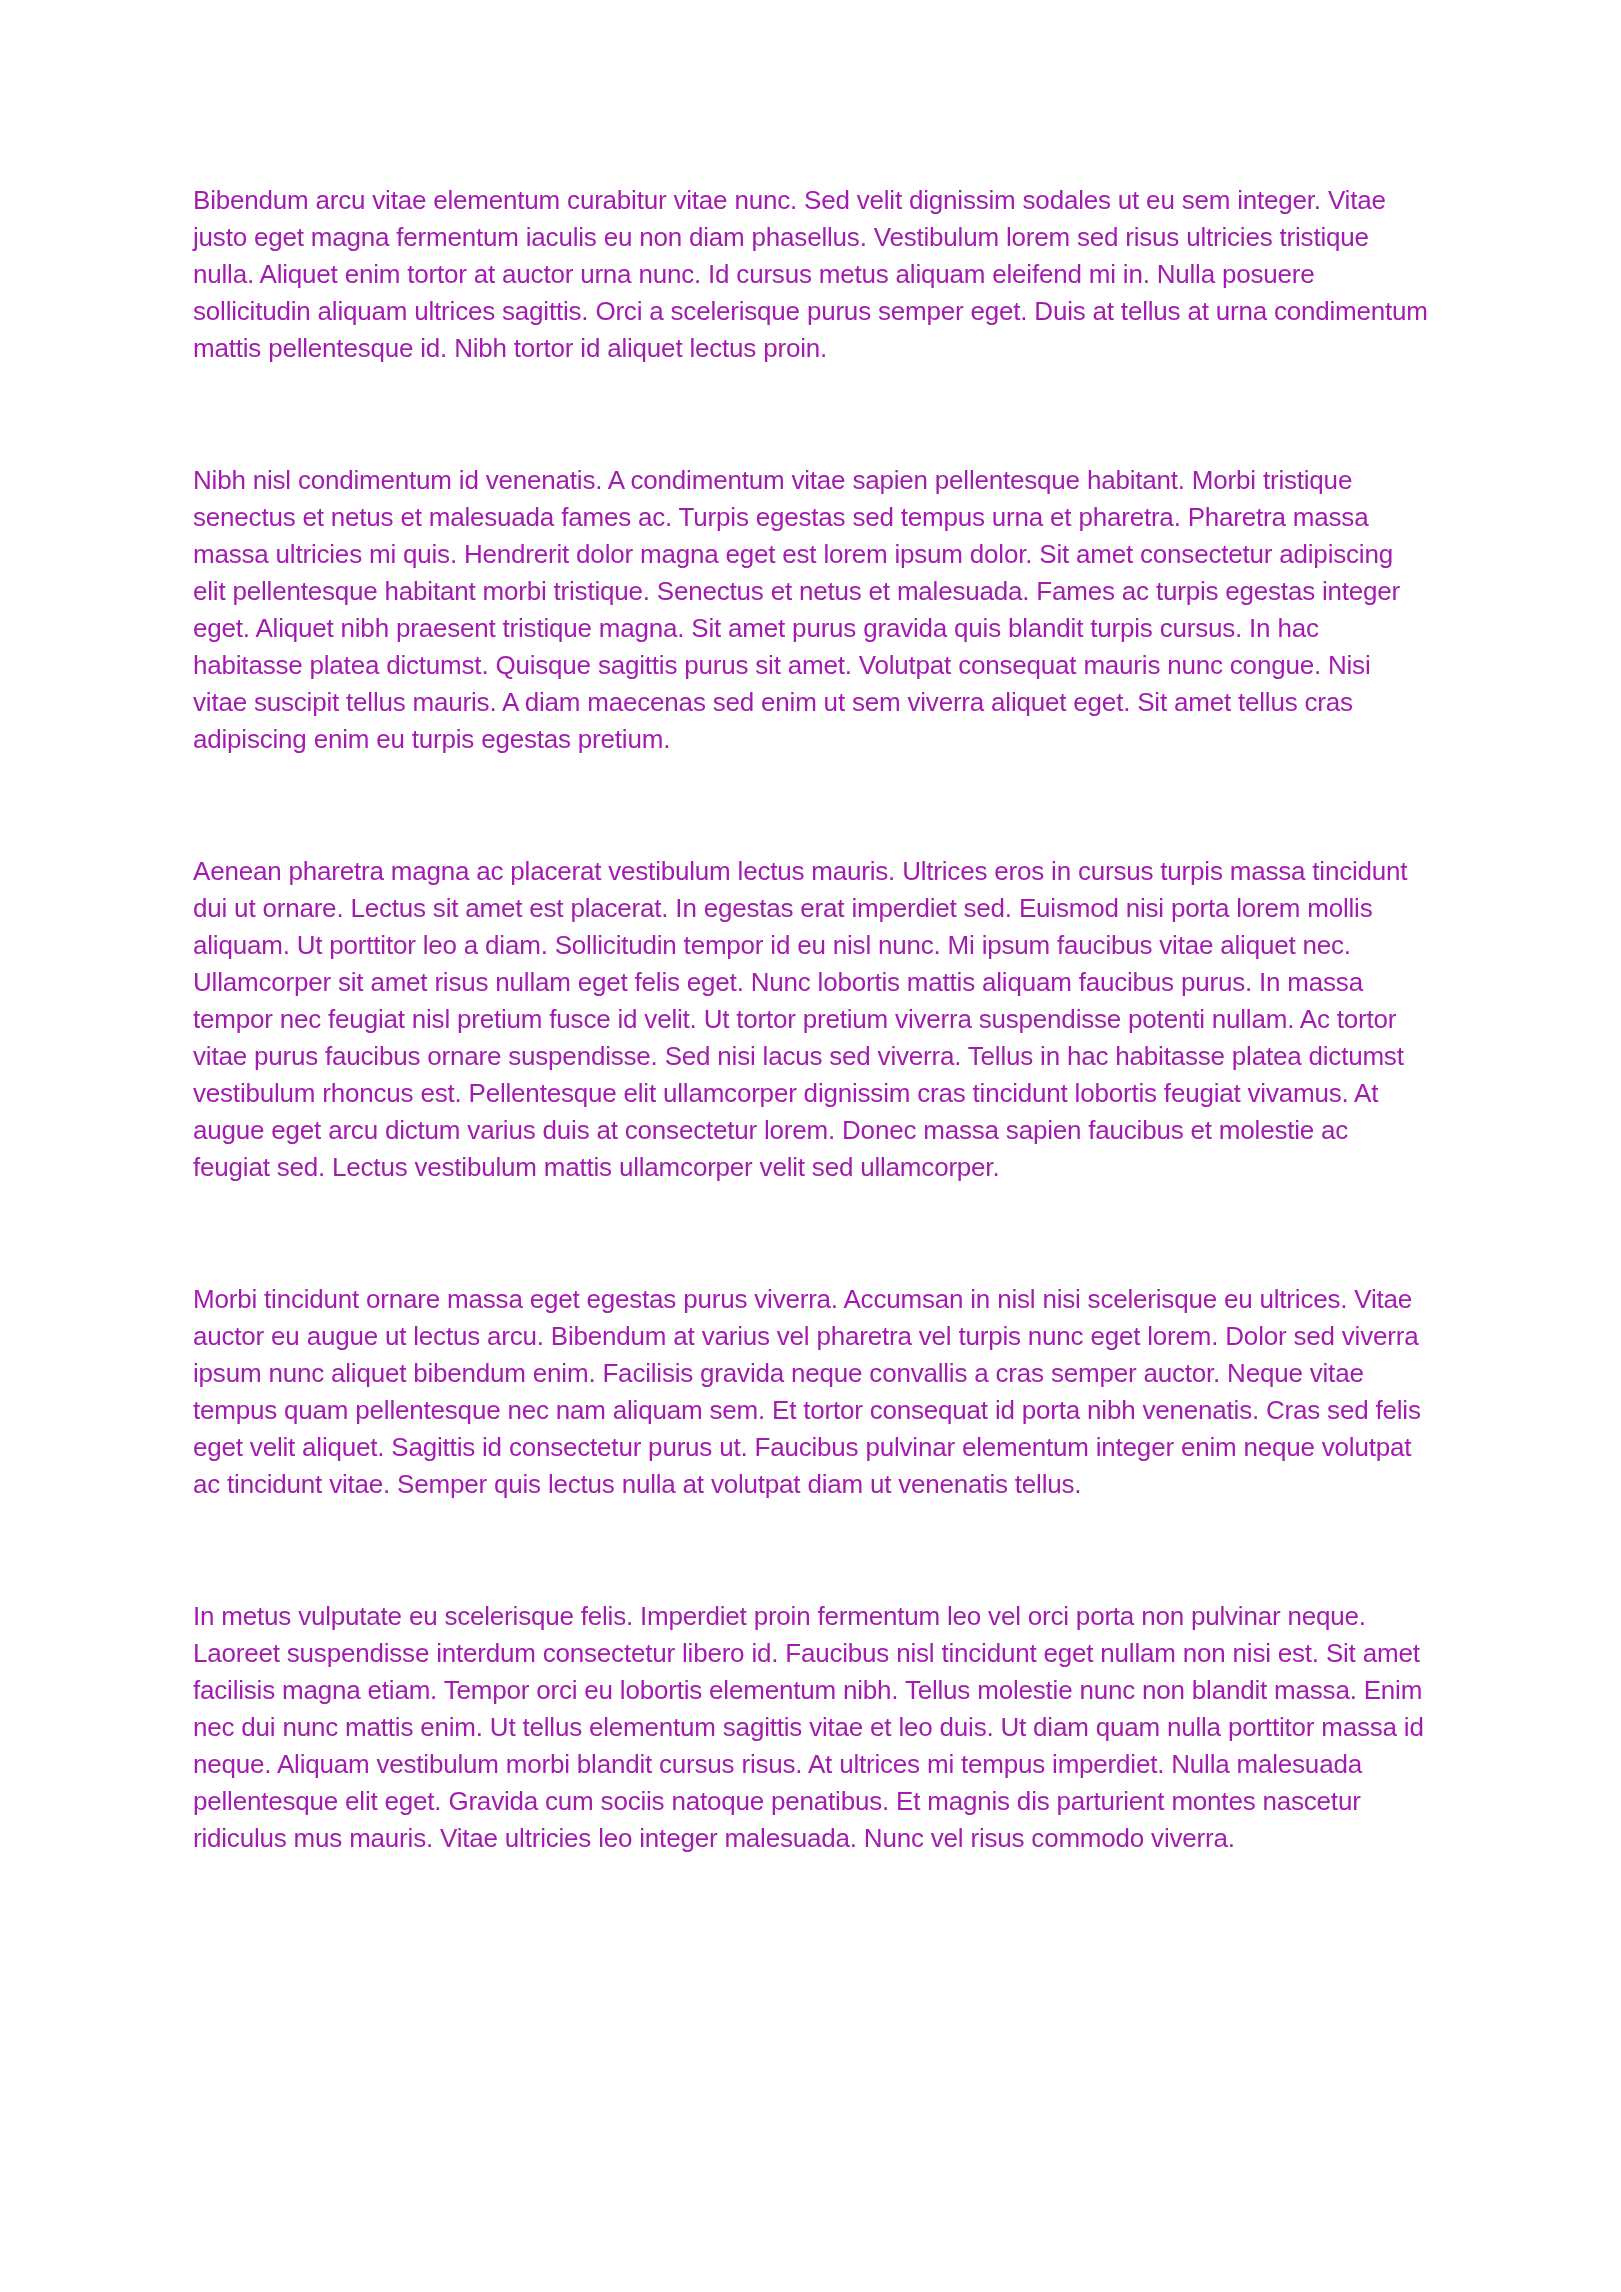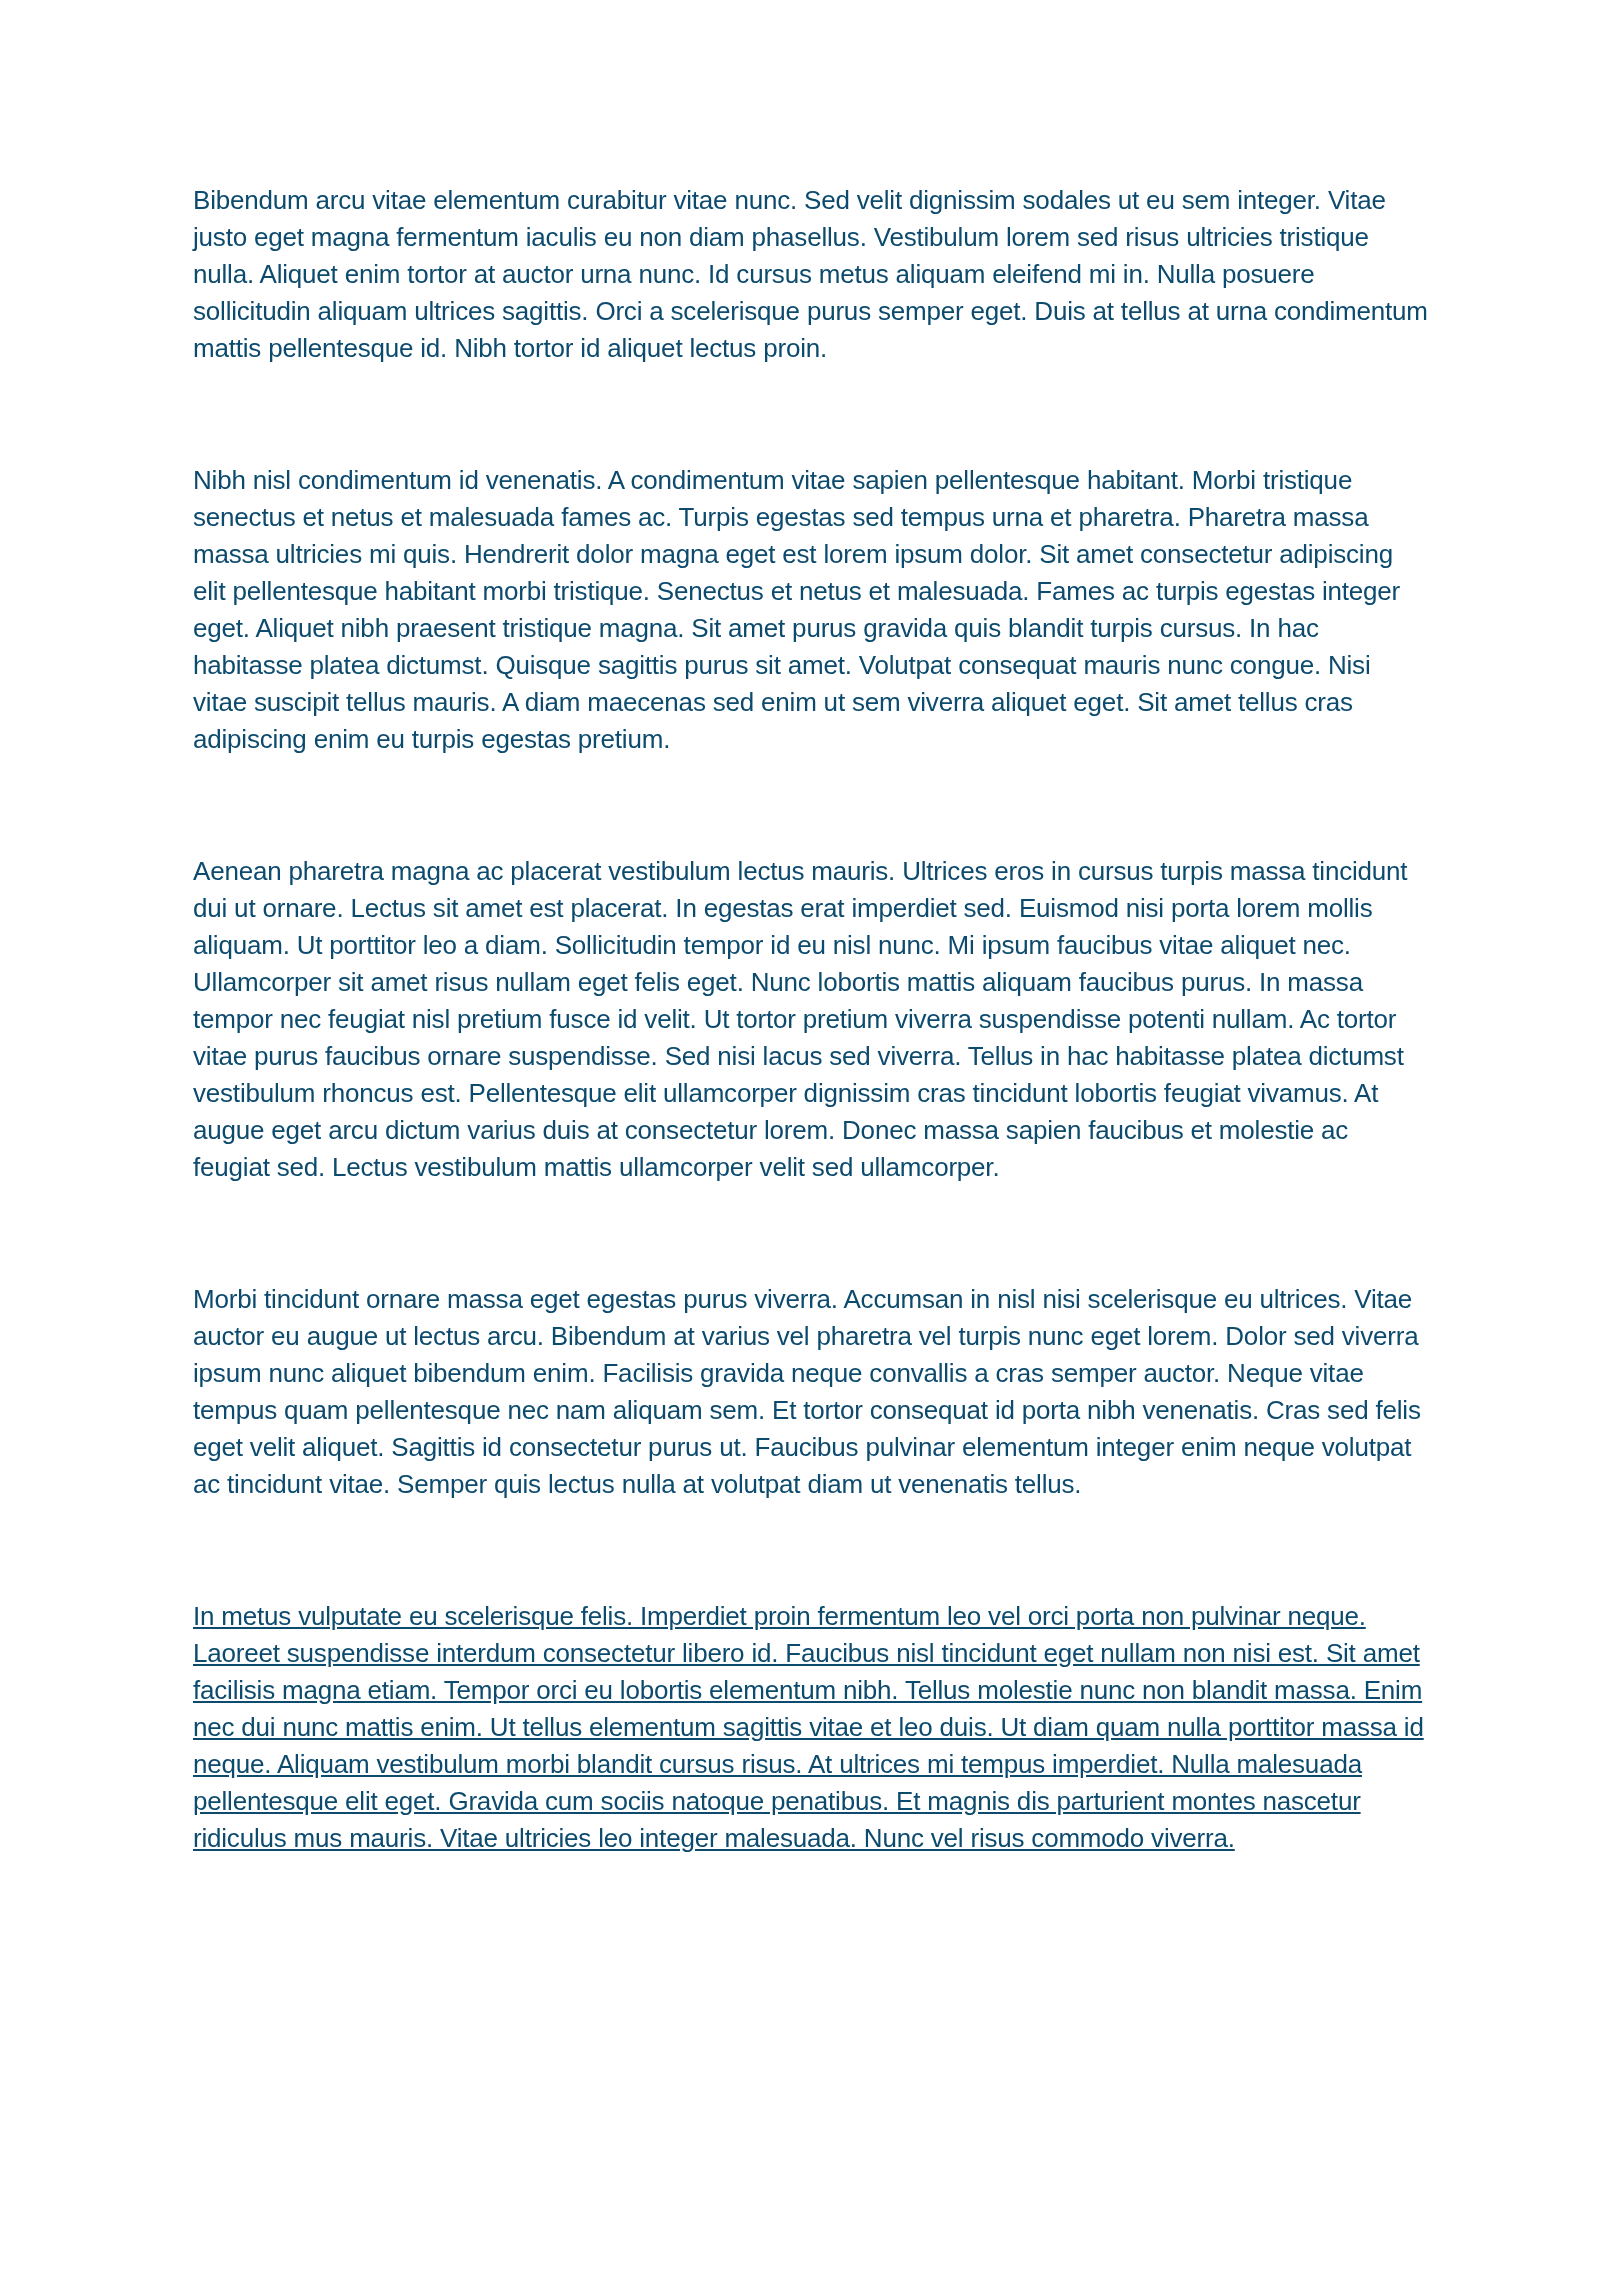--- a/index.html
+++ b/index.html
@@ -14,30 +14,29 @@
     background: #ffffff;
     box-sizing: border-box;
     padding: 182px 193px 0 193px;
     overflow: hidden;
   }
   .doc-body {
     font-family: "Liberation Sans", "DejaVu Sans", sans-serif;
     font-size: 26px;
     line-height: 37px;
     letter-spacing: -0.2px;
-    color: #0c4a6e;
+    color: #a21caf;
     text-align: left;
   }
   .doc-body p {
     margin: 0 0 95px 0;
     padding: 0;
   }
   .doc-body p:last-child {
     margin-bottom: 12px;
-    text-decoration: underline;
   }
 </style>
 </head>
 <body>
 
 <div class="page">
   <div class="doc-body">
     <p>Bibendum arcu vitae elementum curabitur vitae nunc. Sed velit dignissim sodales ut eu sem integer. Vitae justo eget magna fermentum iaculis eu non diam phasellus. Vestibulum lorem sed risus ultricies tristique nulla. Aliquet enim tortor at auctor urna nunc. Id cursus metus aliquam eleifend mi in. Nulla posuere sollicitudin aliquam ultrices sagittis. Orci a scelerisque purus semper eget. Duis at tellus at urna condimentum mattis pellentesque id. Nibh tortor id aliquet lectus proin.</p>
     <p>Nibh nisl condimentum id venenatis. A condimentum vitae sapien pellentesque habitant. Morbi tristique senectus et netus et malesuada fames ac. Turpis egestas sed tempus urna et pharetra. Pharetra massa massa ultricies mi quis. Hendrerit dolor magna eget est lorem ipsum dolor. Sit amet consectetur adipiscing elit pellentesque habitant morbi tristique. Senectus et netus et malesuada. Fames ac turpis egestas integer eget. Aliquet nibh praesent tristique magna. Sit amet purus gravida quis blandit turpis cursus. In hac habitasse platea dictumst. Quisque sagittis purus sit amet. Volutpat consequat mauris nunc congue. Nisi vitae suscipit tellus mauris. A diam maecenas sed enim ut sem viverra aliquet eget. Sit amet tellus cras adipiscing enim eu turpis egestas pretium.</p>
     <p>Aenean pharetra magna ac placerat vestibulum lectus mauris. Ultrices eros in cursus turpis massa tincidunt dui ut ornare. Lectus sit amet est placerat. In egestas erat imperdiet sed. Euismod nisi porta lorem mollis aliquam. Ut porttitor leo a diam. Sollicitudin tempor id eu nisl nunc. Mi ipsum faucibus vitae aliquet nec. Ullamcorper sit amet risus nullam eget felis eget. Nunc lobortis mattis aliquam faucibus purus. In massa tempor nec feugiat nisl pretium fusce id velit. Ut tortor pretium viverra suspendisse potenti nullam. Ac tortor vitae purus faucibus ornare suspendisse. Sed nisi lacus sed viverra. Tellus in hac habitasse platea dictumst vestibulum rhoncus est. Pellentesque elit ullamcorper dignissim cras tincidunt lobortis feugiat vivamus. At augue eget arcu dictum varius duis at consectetur lorem. Donec massa sapien faucibus et molestie ac feugiat sed. Lectus vestibulum mattis ullamcorper velit sed ullamcorper.</p>

